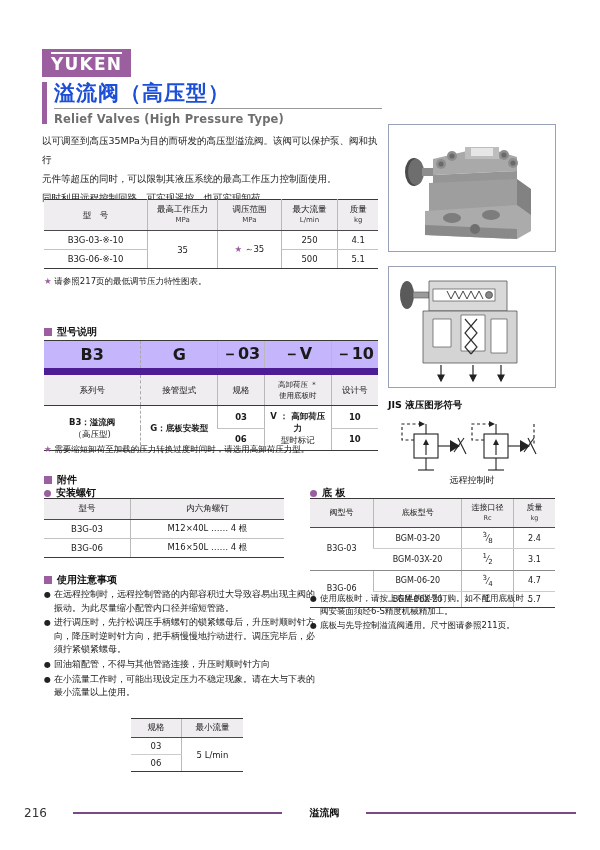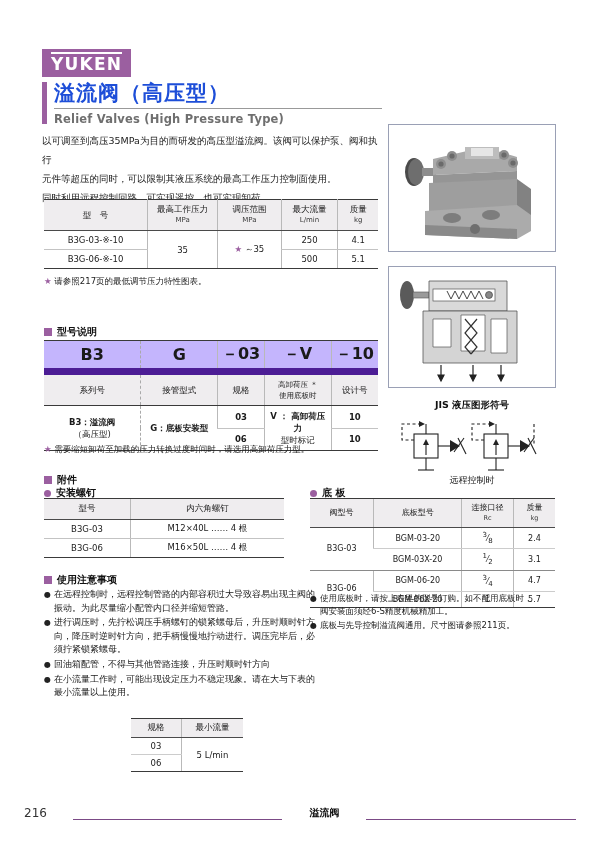--- a/index.html
+++ b/index.html
@@ -102,26 +102,26 @@
   .bullets { font-size: 9px; line-height: 13.6px; color: #1a1a1a; }
   .bl { display: flex; margin-bottom: 1px; }
   .bl .bdot { flex: 0 0 auto; margin-right: 3px; color: #222; font-size: 8px; line-height: 13.6px; }
   .bl .btxt { flex: 1 1 auto; }
 
   
   .panel { position: absolute; border: 1px solid #9aa0b5; background: #ffffff; }
   .photo { left: 388px; top: 124px; width: 168px; height: 128px; }
   .cut { left: 388px; top: 266px; width: 168px; height: 122px; }
 
-  .jis-title { position: absolute; left: 388px; top: 399px; width: 168px; text-align: center; font-size: 9.5px; font-weight: bold; color: #111; }
+  .jis-title { position: absolute; left: 388px; top: 399px; width: 168px; font-size: 9.5px; font-weight: bold; color: #111; }
   .jis-wrap { position: absolute; left: 388px; top: 414px; width: 168px; height: 70px; }
   .jis-caption { position: absolute; left: 388px; top: 474px; width: 168px; text-align: center; font-size: 9px; color: #1a1a1a; }
 
   
-  .footer { position: absolute; left: 24px; top: 806px; width: 552px; display: flex; align-items: flex-end; gap: 20px; }
+  .footer { position: absolute; left: 24px; top: 806px; width: 552px; display: flex; align-items: center; gap: 20px; }
   .pgno { font-size: 12px; color: #333; margin-right: 6px; }
   .frule { flex: 1 1 auto; height: 1.5px; background: #7B4A86; }
   .fcn { font-size: 10px; font-weight: bold; color: #111; padding: 0 7px; }
 </style>
 </head>
 <body>
 
 <div class="page">
 
   <div class="logo-box">

